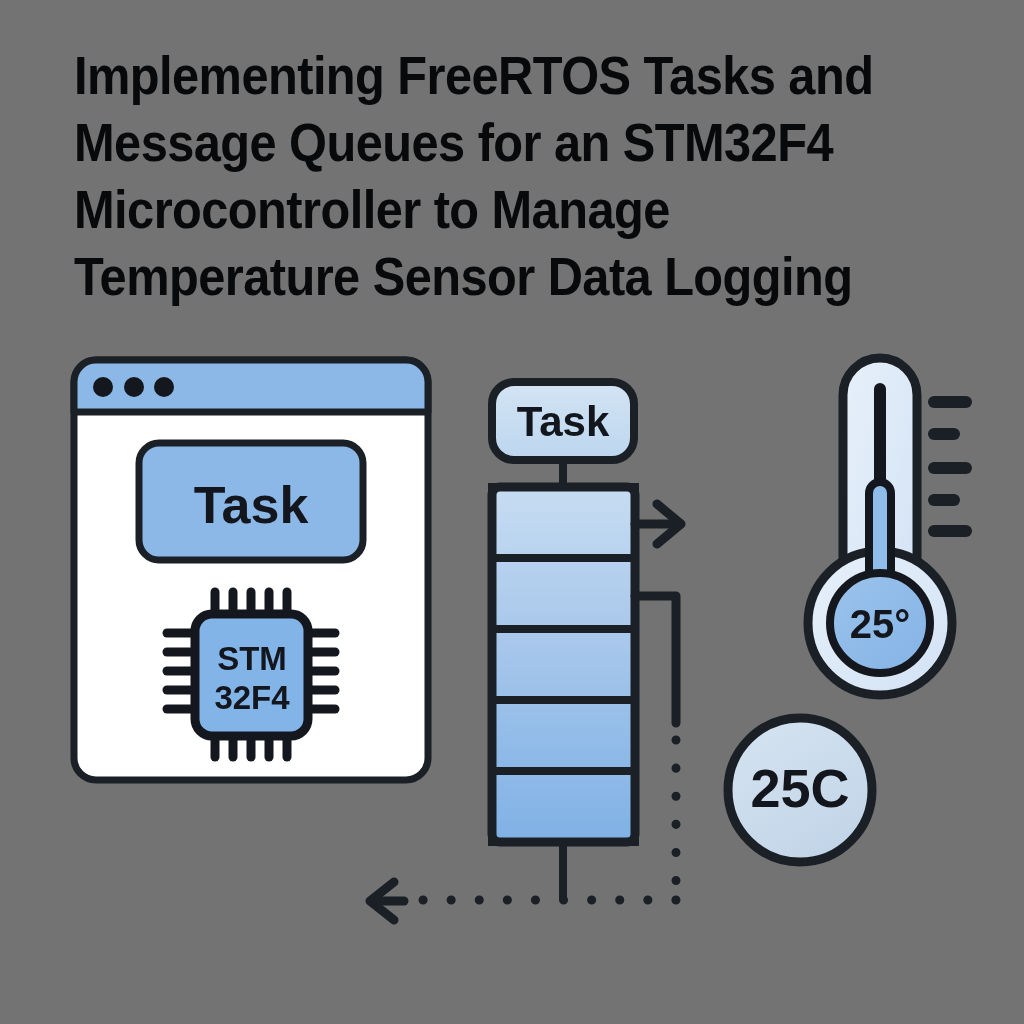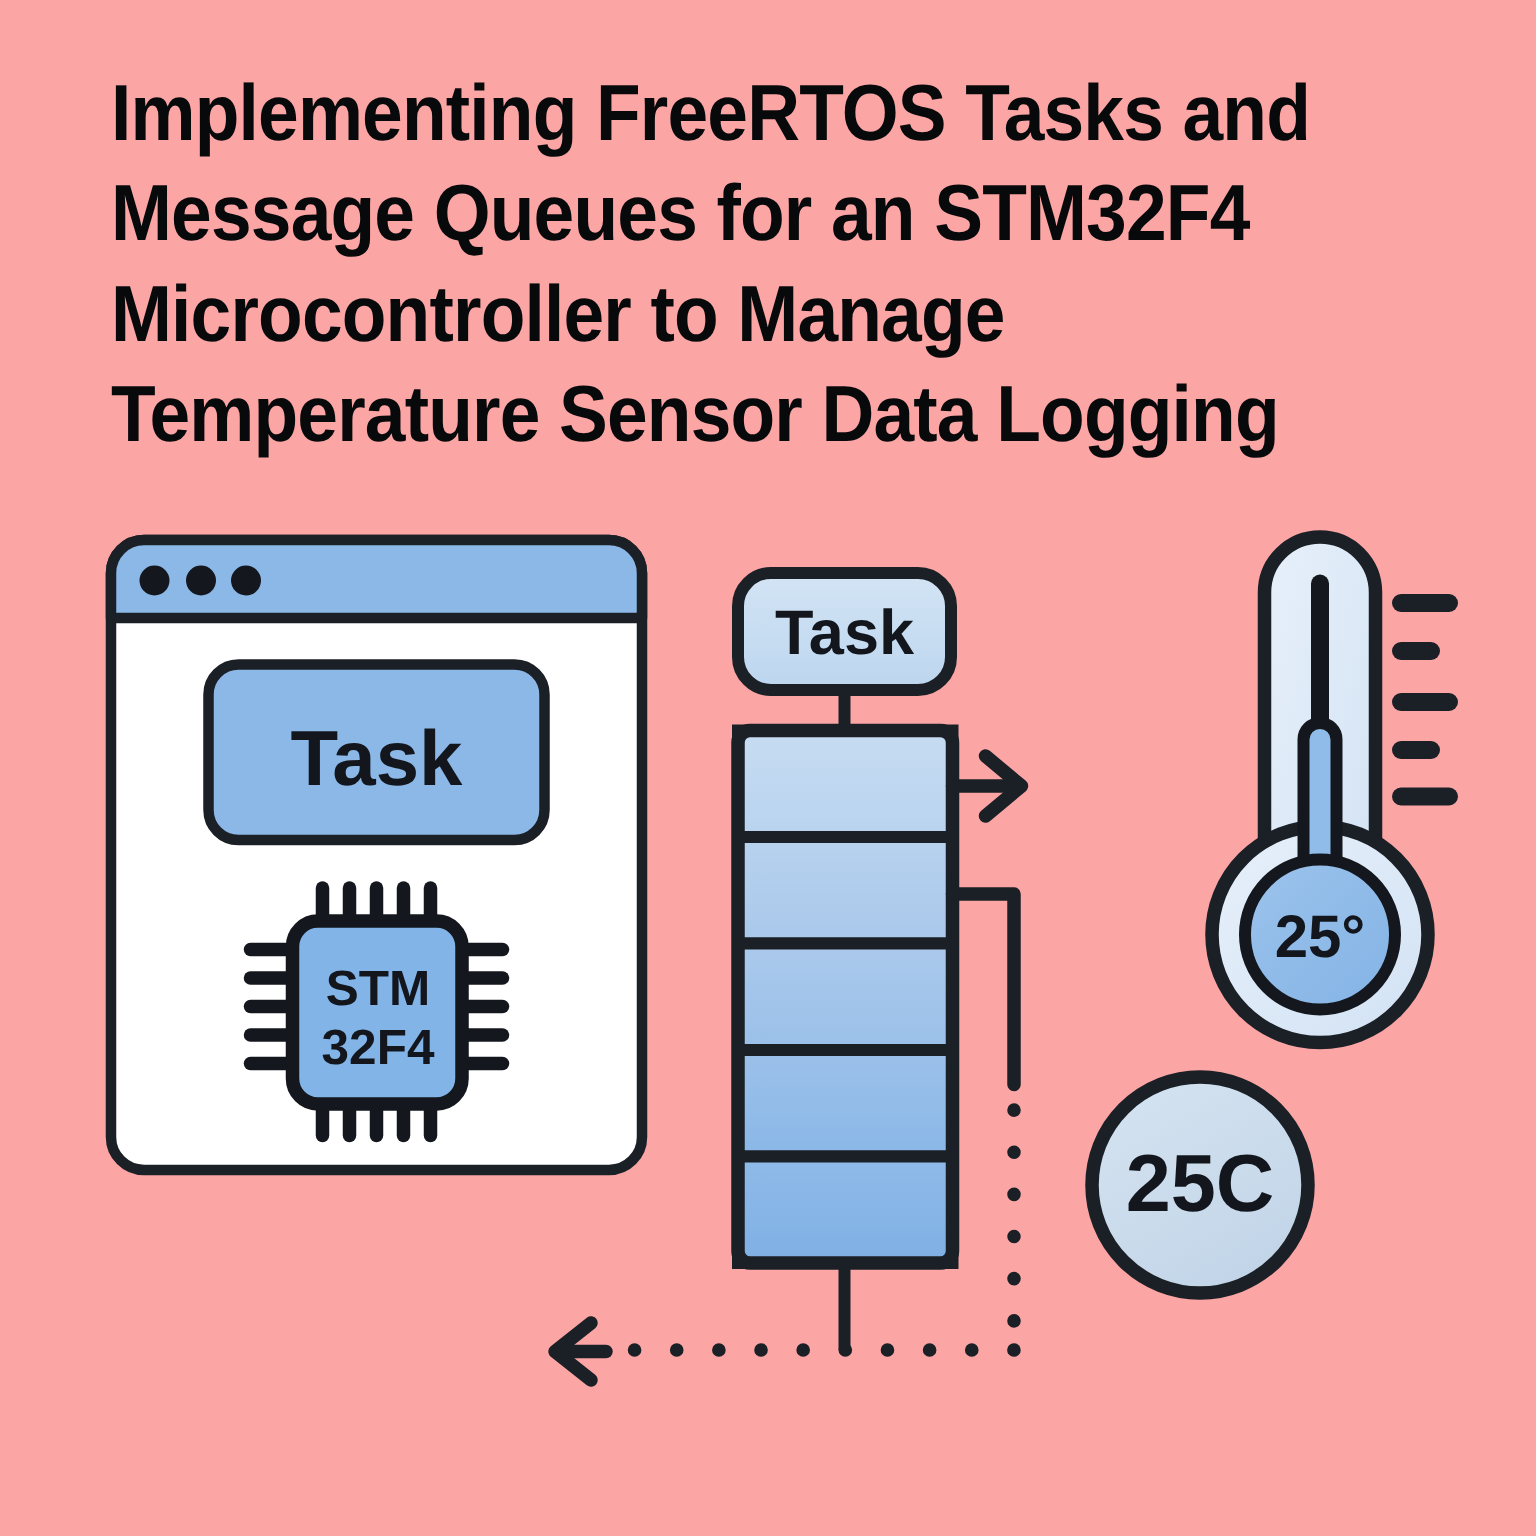--- a/index.html
+++ b/index.html
@@ -10,21 +10,21 @@
   body {
     width: 1024px;
     height: 1024px;
     font-family: "Liberation Sans", sans-serif;
     overflow: hidden;
   }
   #canvas {
     position: relative;
     width: 1024px;
     height: 1024px;
-    background: #fca5a5;
+    background: #737373;
   }
   #title {
     position: absolute;
     left: 74px;
     top: 42px;
     width: 880px;
     font-size: 53px;
     line-height: 67px;
     font-weight: 700;
     letter-spacing: -0.6px;

